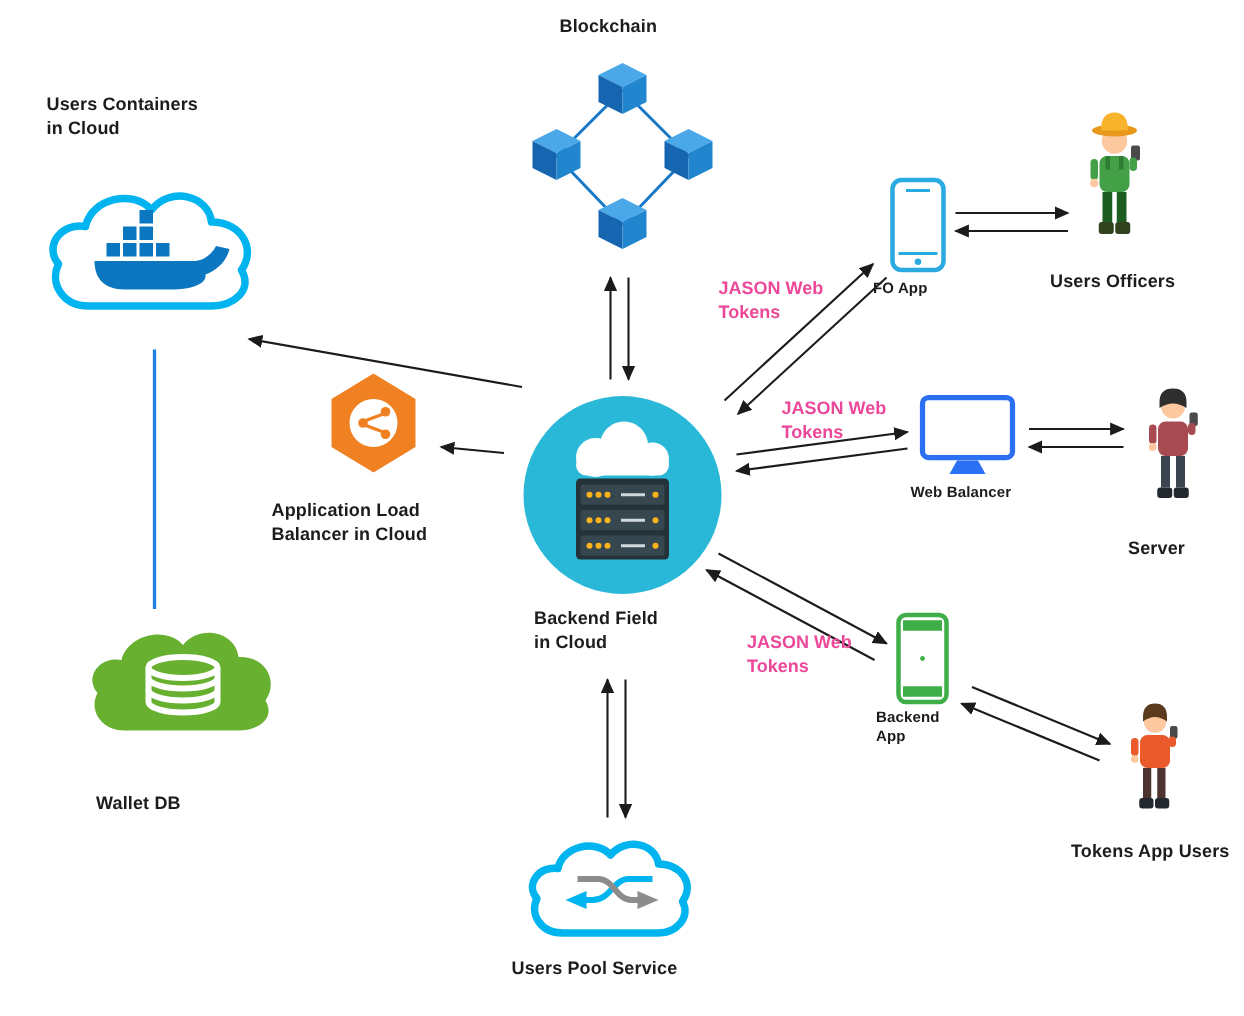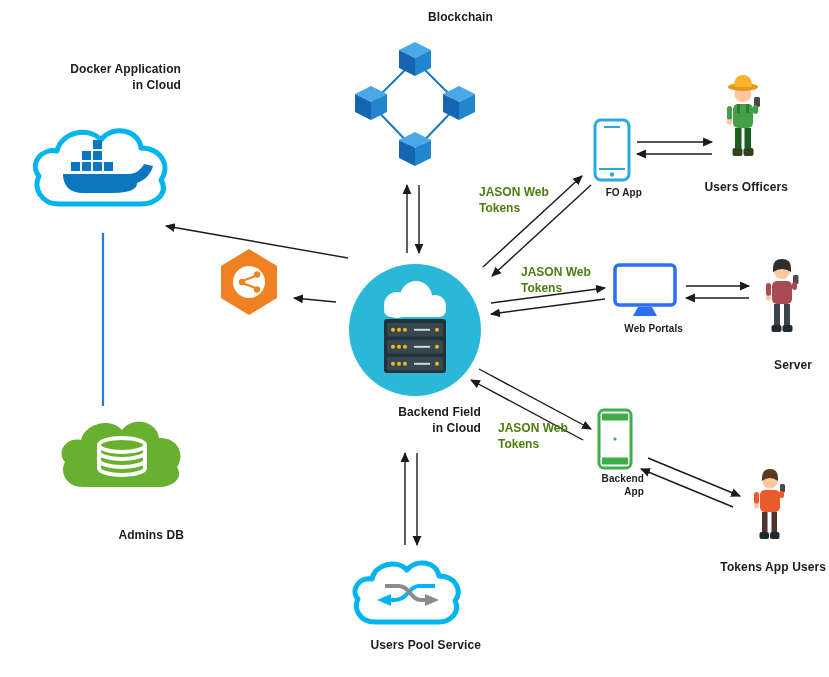--- a/index.html
+++ b/index.html
@@ -2,25 +2,25 @@
 <html><head>
 <meta charset="utf-8">
 <style>
   * { margin:0; padding:0; box-sizing:border-box; }
   html,body { background:#ffffff; font-family:"Liberation Sans", sans-serif; }
   #canvas { position:relative; width:829px; height:677px; background:#ffffff; overflow:hidden; }
   .abs { position:absolute; }
   #arrows { position:absolute; left:0; top:0; }
   .lbl {
     position:absolute; font-size:12px; font-weight:700; color:#1c1c1c;
-    text-align:right; white-space:pre-line; line-height:1.3; letter-spacing:.1px;
+    text-align:left; white-space:pre-line; line-height:1.3; letter-spacing:.1px;
   }
   .lbl.small { font-size:10px; }
   .tok {
-    position:absolute; font-size:12px; font-weight:700; color:#4d7c0f;
+    position:absolute; font-size:12px; font-weight:700; color:#ec4899;
     white-space:pre-line; line-height:1.35;
   }
 </style>
 </head>
 <body>
 
 <div id="canvas">
 
   <svg id="arrows" width="829" height="677" viewBox="0 0 829 677">
     <defs>
@@ -85,36 +85,38 @@
       <polygon points="98,64 114,72 114,90 98,82" fill="#1565b0"></polygon>
       <polygon points="130,64 114,72 114,90 130,82" fill="#2286ce"></polygon>
     </g>
     <g>
       <polygon points="70,102 86,110 70,118 54,110" fill="#4aa8e8"></polygon>
       <polygon points="54,110 70,118 70,136 54,128" fill="#1565b0"></polygon>
       <polygon points="86,110 70,118 70,136 86,128" fill="#2286ce"></polygon>
     </g>
   </svg>
 
-  <div class="lbl" style="left:31px;top:62px;width:150px">Docker Application
+  <div class="lbl" style="left:31px;top:62px;width:150px">Users Containers
 in Cloud</div>
   <svg class="abs" style="left:25px;top:112px" width="160" height="115" viewBox="0 0 160 115">
     <path d="M34,92 C16,92 8,76 14,64 C4,52 16,36 32,39 C36,20 64,14 76,28 C88,12 114,18 116,36 C136,36 146,54 136,68 C144,82 130,92 116,92 Z" fill="#ffffff" stroke="#00b4ef" stroke-width="5" stroke-linejoin="round"></path>
     <g fill="#0a77c0">
       <rect x="46" y="50" width="9" height="9"></rect>
       <rect x="57" y="50" width="9" height="9"></rect>
       <rect x="68" y="50" width="9" height="9"></rect>
       <rect x="79" y="50" width="9" height="9"></rect>
       <rect x="57" y="39" width="9" height="9"></rect>
       <rect x="68" y="39" width="9" height="9"></rect>
       <rect x="68" y="28" width="9" height="9"></rect>
       <path d="M38,62 L104,62 C110,62 116,58 119,52 L128,54 C126,62 120,68 112,71 L112,72 C112,77 104,81 88,81 L58,81 C44,81 38,73 38,62 Z"></path>
     </g>
   </svg>
 
+  <div class="lbl" style="left:181px;top:333px;width:130px">Application Load
+Balancer in Cloud</div>
   <svg class="abs" style="left:217px;top:247px" width="64" height="70" viewBox="0 0 64 70">
     <polygon points="32,2 60,19 60,51 32,68 4,51 4,19" fill="#f08122"></polygon>
     <circle cx="32" cy="35" r="16" fill="#ffffff"></circle>
     <g fill="#f08122">
       <circle cx="25" cy="35" r="3.2"></circle>
       <circle cx="40" cy="27.5" r="3.2"></circle>
       <circle cx="40" cy="42.5" r="3.2"></circle>
     </g>
     <line x1="26.5" y1="33.5" x2="38.5" y2="29" stroke="#f08122" stroke-width="2.2"></line>
     <line x1="26.5" y1="36.5" x2="38.5" y2="41" stroke="#f08122" stroke-width="2.2"></line>
@@ -150,21 +152,21 @@
         <circle cx="65" cy="108.8" r="2"></circle>
         <circle cx="97" cy="108.8" r="2"></circle>
     </g>
     <g stroke="#cfd8dc" stroke-width="2">
       <line x1="74" y1="74.8" x2="90" y2="74.8"></line>
       <line x1="74" y1="91.8" x2="90" y2="91.8"></line>
       <line x1="74" y1="108.8" x2="90" y2="108.8"></line>
     </g>
   </svg>
 
-  <div class="lbl" style="left:64px;top:528px;width:120px">Admins DB</div>
+  <div class="lbl" style="left:64px;top:528px;width:120px">Wallet DB</div>
   <svg class="abs" style="left:53px;top:405px" width="140" height="100" viewBox="0 0 140 100">
     <path d="M30,82 C14,82 6,68 12,57 C3,47 13,32 28,35 C32,18 58,12 69,25 C80,11 104,16 106,33 C124,32 133,49 124,62 C131,74 119,82 106,82 Z" fill="#68b030"></path>
     <g fill="none" stroke="#ffffff" stroke-width="4">
       <ellipse cx="69" cy="40" rx="23" ry="7"></ellipse>
       <path d="M46,40 L46,63"></path>
       <path d="M92,40 L92,63"></path>
       <path d="M46,47 A23 7 0 0 0 92,47"></path>
       <path d="M46,55 A23 7 0 0 0 92,55"></path>
       <path d="M46,63 A23 7 0 0 0 92,63"></path>
     </g>
@@ -198,21 +200,21 @@
     <rect x="33" y="34" width="3" height="9" fill="#2e7d32"></rect>
     <rect x="14" y="36" width="5" height="14" rx="2.5" fill="#43a047"></rect>
     <circle cx="16.5" cy="52" r="2.8" fill="#fdc79f"></circle>
     <rect x="40" y="35" width="5" height="9" rx="2.5" fill="#43a047"></rect>
     <rect x="22" y="58" width="6.5" height="20" fill="#1b5e20"></rect>
     <rect x="31.5" y="58" width="6.5" height="20" fill="#1b5e20"></rect>
     <rect x="19.5" y="78" width="10" height="8" rx="2" fill="#31421f"></rect>
     <rect x="30.5" y="78" width="10" height="8" rx="2" fill="#31421f"></rect>
   </svg>
 
-  <div class="lbl small" style="left:607px;top:322px;width:76px">Web Portals</div>
+  <div class="lbl small" style="left:607px;top:322px;width:76px">Web Balancer</div>
   <svg class="abs" style="left:612px;top:262px" width="66" height="58" viewBox="0 0 66 58">
     <rect x="3" y="3" width="60" height="40" rx="4" fill="#ffffff" stroke="#2b6ff2" stroke-width="3.5"></rect>
     <path d="M26,45 L40,45 L45,54 L21,54 Z" fill="#2b6ff2"></path>
   </svg>
 
   <div class="lbl" style="left:752px;top:358px;width:60px">Server</div>
   <svg class="abs" style="left:754px;top:255px" width="56" height="92" viewBox="0 0 56 92">
     <circle cx="28" cy="16" r="8" fill="#fdc79f"></circle>
     <path d="M19,13 Q19,4 28,4 Q37,4 37,13 L37,17 Q28,11 19,17 Z" fill="#2e2e2e"></path>
     <rect x="39" y="20" width="5.5" height="9" rx="1.5" fill="#4a4a4a"></rect>

